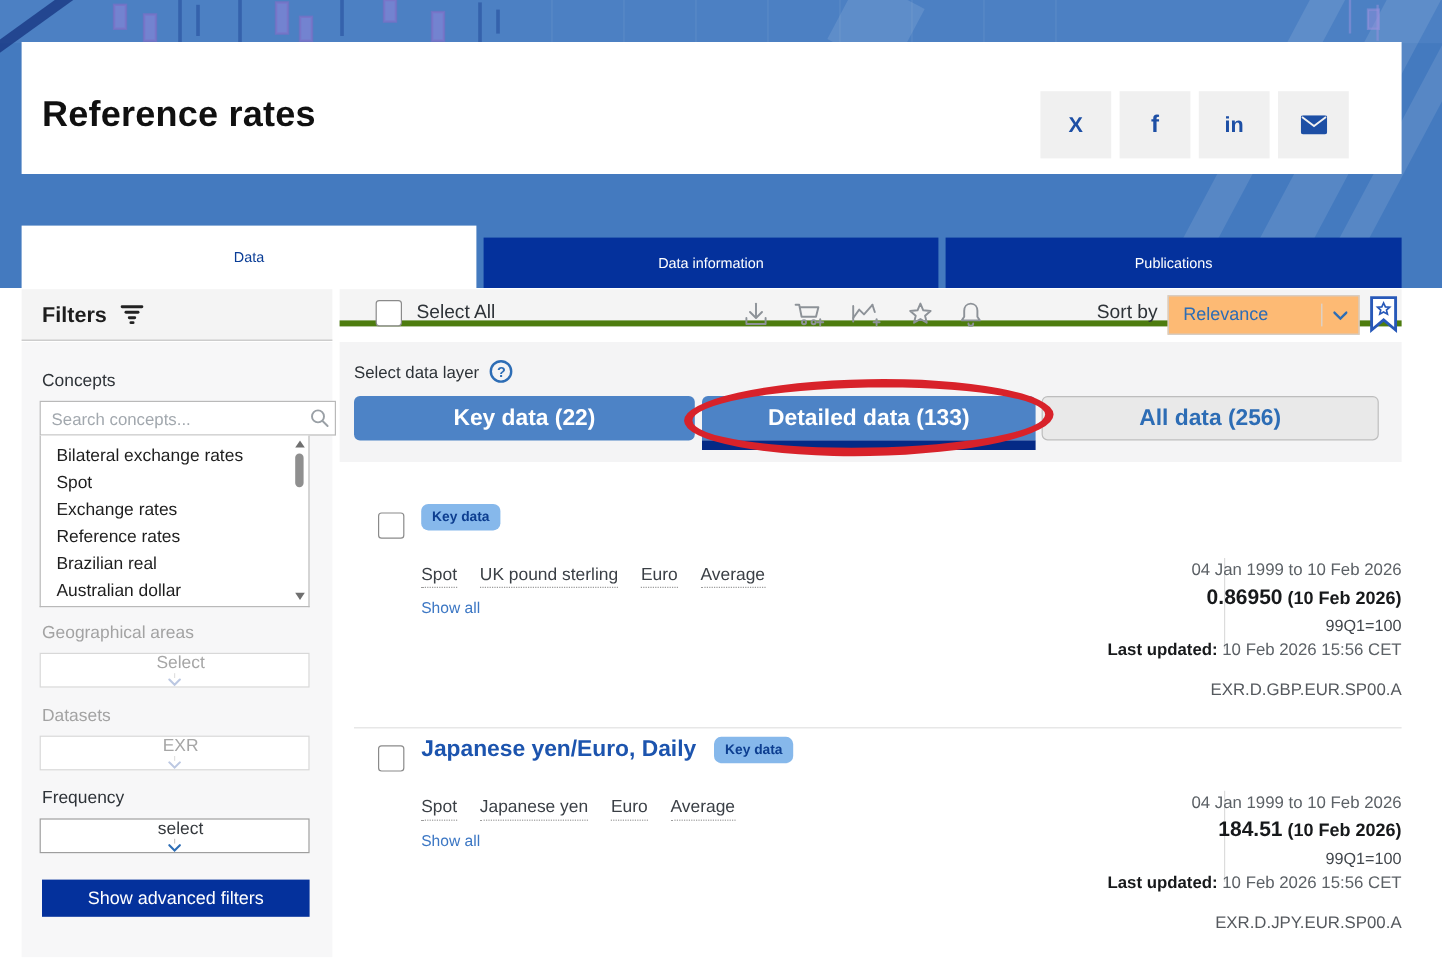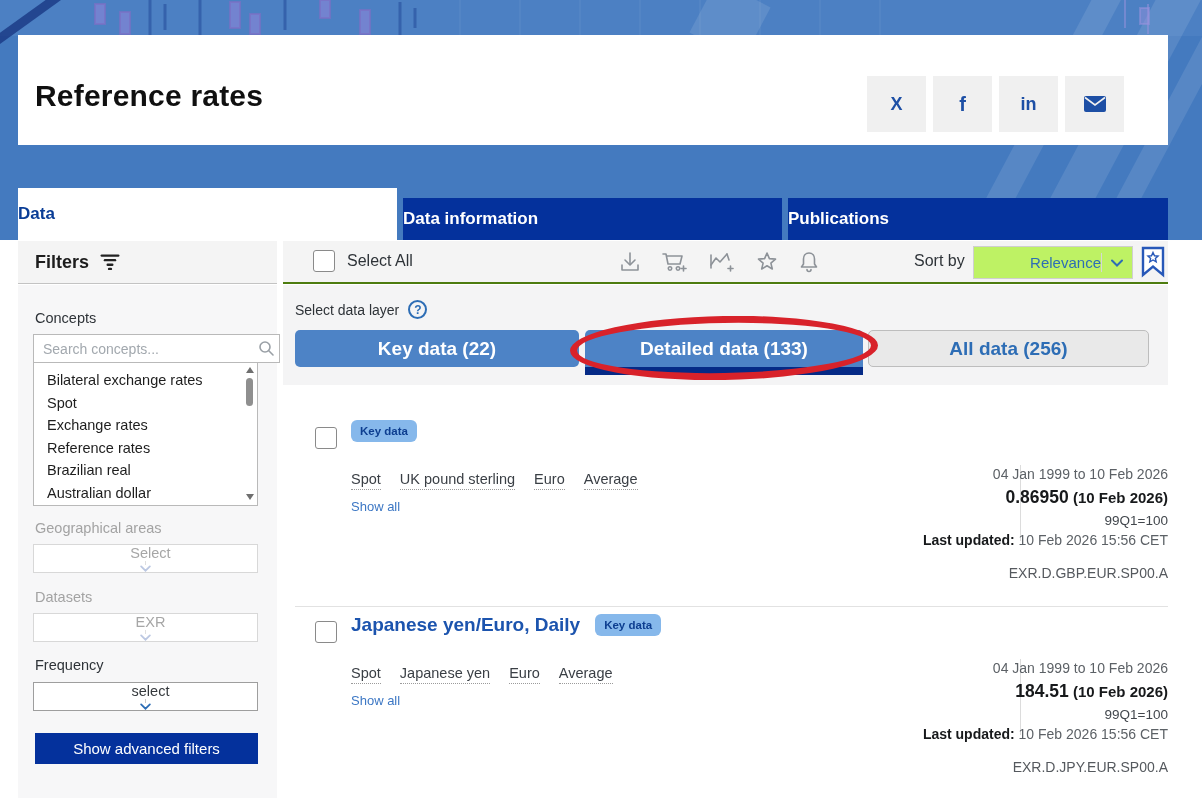--- a/index.html
+++ b/index.html
@@ -11,36 +11,36 @@
   .banner-svg { position:absolute; left:0; top:0; }
 
   
   .header-card { position:absolute; left:18px; top:35px; width:1150px; height:110px; background:#fff; }
   .page-title { position:absolute; left:17px; top:44px; font-size:30px; font-weight:700; color:#101010; letter-spacing:.2px; }
   .share-row { position:absolute; right:44px; top:41px; display:flex; gap:7px; }
   .share-btn { width:59px; height:56px; background:#f0f0f0; display:flex; align-items:center; justify-content:center; cursor:pointer; }
   .share-glyph { color:#1d4fa5; font-weight:700; font-size:18px; }
 
   
-  .tab { position:absolute; display:flex; align-items:center; justify-content:flex-start; font-size:17px; font-weight:700; cursor:pointer; }
+  .tab { position:absolute; display:flex; align-items:center; justify-content:center; font-size:12px; font-weight:400; cursor:pointer; }
   .tab-active { left:18px; top:188px; width:379px; height:52px; background:#fff; color:#0a3d96; }
   .tab-b { left:403px; top:198px; width:379px; height:42px; background:#04319c; color:#fff; }
   .tab-c { left:788px; top:198px; width:380px; height:42px; background:#04319c; color:#fff; }
 
   
   .filters-head { position:absolute; left:18px; top:241px; width:259px; height:43px; background:#f4f4f4; border-bottom:1px solid #c3c3c3; display:flex; align-items:center; padding-left:17px; gap:10px; cursor:pointer; }
   .filters-head .lbl { font-size:18px; font-weight:700; color:#1d1d1d; }
-  .toolbar { position:absolute; left:283px; top:241px; width:885px; height:43px; background:#f4f4f4; border-bottom:2px solid #4d7c0f;text-align:right; }
+  .toolbar { position:absolute; left:283px; top:241px; width:885px; height:31px; background:#f4f4f4; border-bottom:5px solid #4d7c0f; }
   .checkbox { width:22px; height:22px; background:#fff; border:1px solid #8a8a8a; border-radius:3px; cursor:pointer; }
   .cb-selectall { position:absolute; left:30px; top:9px; }
   .selectall-lbl { position:absolute; left:64px; top:11px; font-size:16px; color:#2e3338; }
   .tool-icons { position:absolute; left:335px; top:8px; display:flex; gap:19px; align-items:center; }
   .tool-icons svg { cursor:pointer; }
   .sortby-lbl { position:absolute; left:631px; top:11px; font-size:16px; color:#2e3338; }
-  .sort-dd { position:absolute; left:690px; top:5px; width:160px; height:33px; background:#bef264; border:1px solid #cfcfcf; display:flex; align-items:center; cursor:pointer; }
+  .sort-dd { position:absolute; left:690px; top:5px; width:160px; height:33px; background:#fdba74; border:1px solid #cfcfcf; display:flex; align-items:center; cursor:pointer; }
   .sort-dd .val { flex:1; padding-left:12px; font-size:15px; color:#2d6db5; }
   .sort-dd .sep { width:1px; height:19px; background:#d6d6d6; }
   .sort-dd .chev { width:30px; display:flex; justify-content:center; }
   .bookmark-btn { position:absolute; left:857px; top:5px; width:26px; height:32px; cursor:pointer; }
 
   
   .sidebar { position:absolute; left:18px; top:285px; width:259px; height:513px; background:#f7f7f8; }
   .side-label { position:absolute; left:17px; font-size:14.5px; color:#2e3338; }
   .side-label.dim { color:#a3a3a3; }
   .search-box { position:absolute; left:15px; top:49px; width:247px; height:29px; background:#fff; border:1px solid #b9b9b9; display:flex; align-items:center; }

